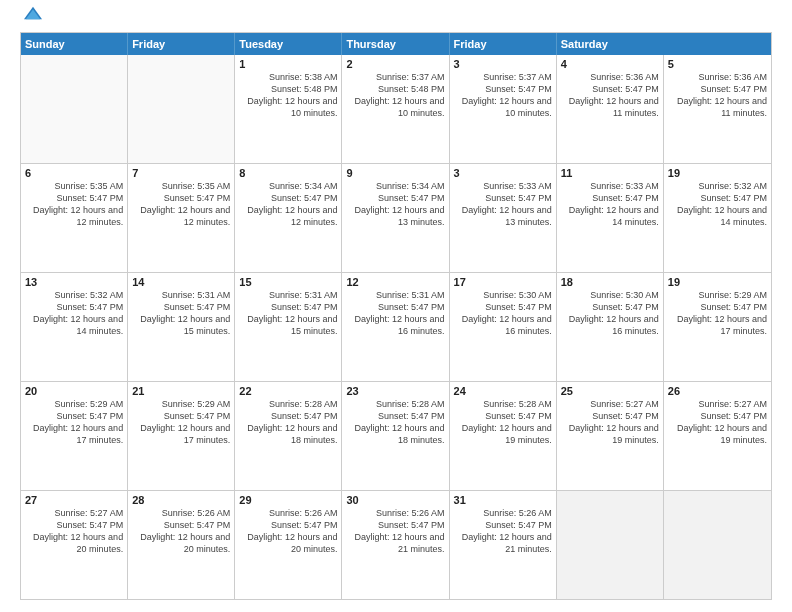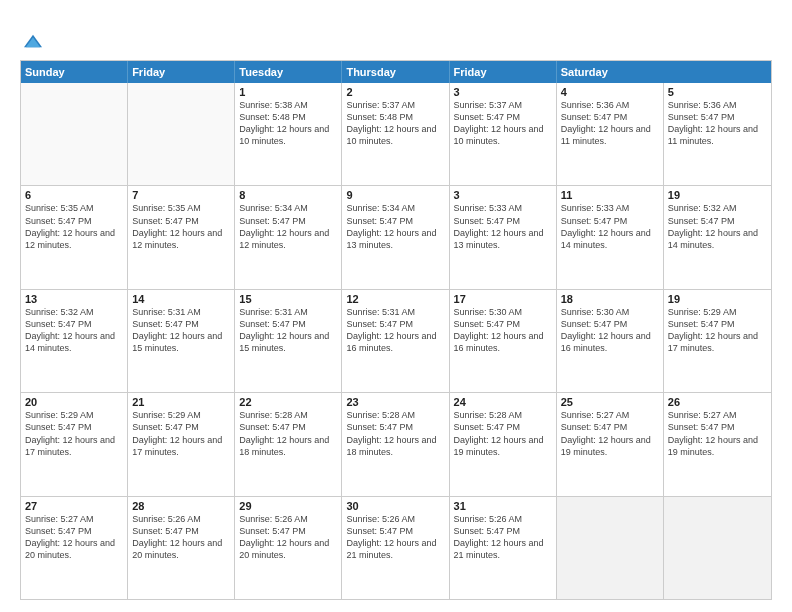--- a/index.html
+++ b/index.html
@@ -6,21 +6,21 @@
     body {
       font-family: Arial, sans-serif;
       background: #fff;
       width: 792px;
       height: 612px;
       overflow: hidden;
     }
     .page {
       width: 792px;
       height: 612px;
-      padding: 32px 20px 12px 20px;
+      padding: 4px 20px 12px 20px;
       display: flex;
       flex-direction: column;
     }
     .header {
       display: flex;
       justify-content: space-between;
       align-items: flex-start;
       margin-bottom: 10px;
     }
     .logo {
@@ -109,20 +109,21 @@
       font-size: 11px;
       font-weight: bold;
       color: #222;
       display: block;
       margin-bottom: 1px;
     }
     .cell-detail {
       font-size: 9px;
       color: #444;
       line-height: 1.35;
+      text-align: right;
     }
   </style>
 </head>
 <body>
 
 <div class="page">
   <div class="header">
     <div class="logo">
       <div class="logo-text">
         <span class="logo-general"></span>

